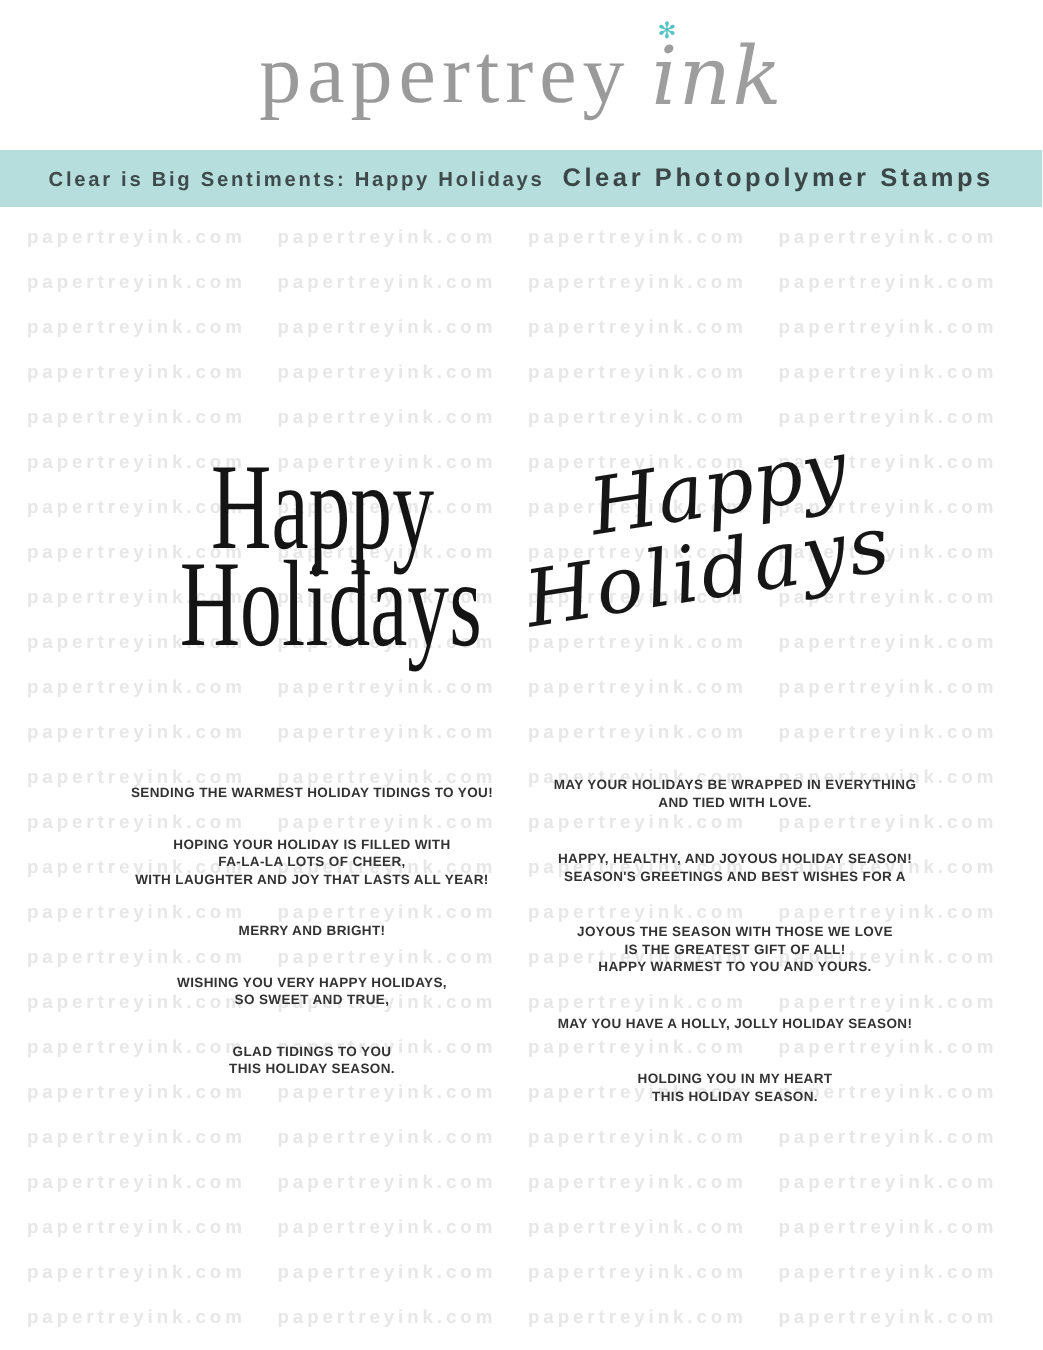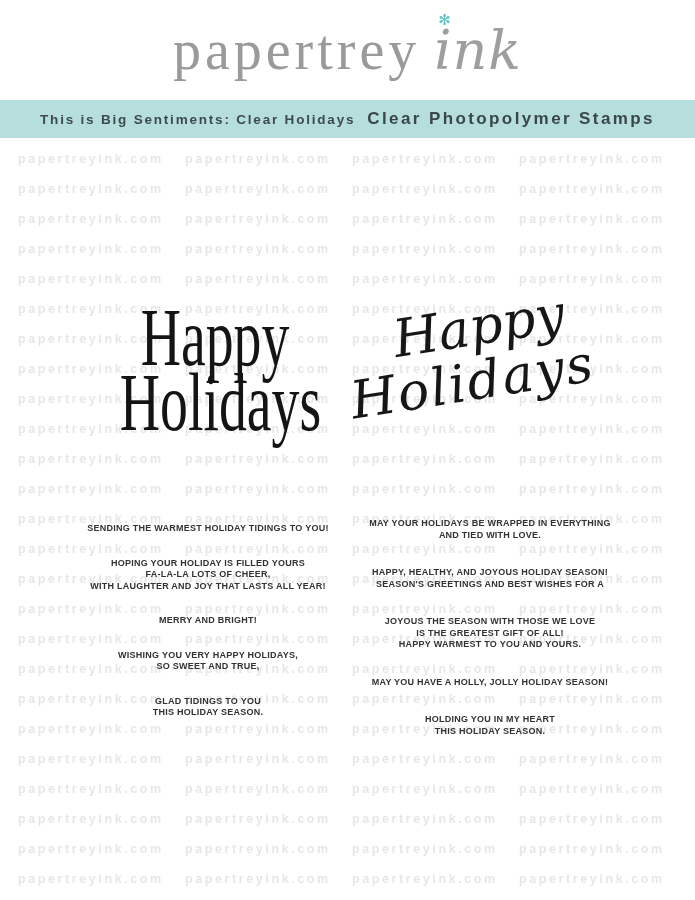--- a/index.html
+++ b/index.html
@@ -131,41 +131,41 @@
 
     <div class="logo-bar">
       <span class="logo-main">papertrey</span>
       <span class="logo-accent">
         <span class="logo-flower" style="color: rgb(86, 195, 198);">✻</span>
         <span>ink</span>
       </span>
     </div>
 
     <div class="banner" style="background: rgb(182, 222, 221);">
-      <span class="banner-subtitle">This is Big Sentiments: Clear Holidays</span>
+      <span class="banner-subtitle">Clear is Big Sentiments: Happy Holidays</span>
       <span class="banner-title">Clear Photopolymer Stamps</span>
     </div>
 
     <div class="serif-hh">
       <div>Happy</div>
       <div>Holidays</div>
     </div>
 
     <div class="script-hh">
       <div class="script-line1">Happy</div>
       <div class="script-line2">Holidays</div>
     </div>
 
 
     <div class="col col-left">
       <div class="sentiment">
         <div>SENDING THE WARMEST HOLIDAY TIDINGS TO YOU!</div>
       </div>
       <div class="sentiment">
-        <div>HOPING YOUR HOLIDAY IS FILLED YOURS</div>
+        <div>HOPING YOUR HOLIDAY IS FILLED WITH</div>
         <div>FA-LA-LA LOTS OF CHEER,</div>
         <div>WITH LAUGHTER AND JOY THAT LASTS ALL YEAR!</div>
       </div>
       <div class="sentiment">
         <div>MERRY AND BRIGHT!</div>
       </div>
       <div class="sentiment">
         <div>WISHING YOU VERY HAPPY HOLIDAYS,</div>
         <div>SO SWEET AND TRUE,</div>
       </div>

